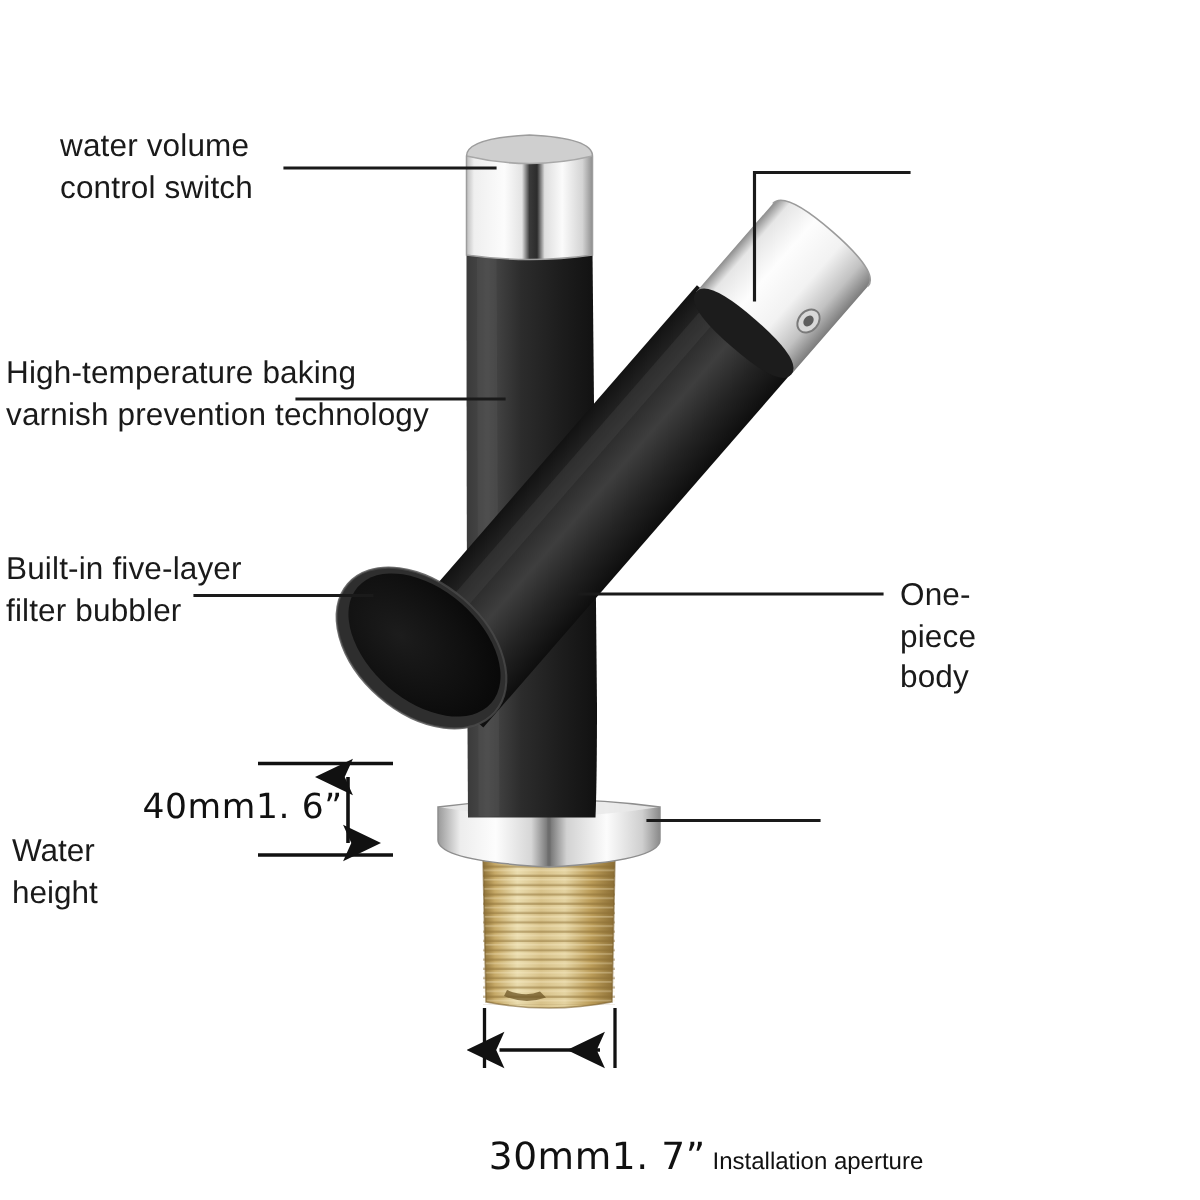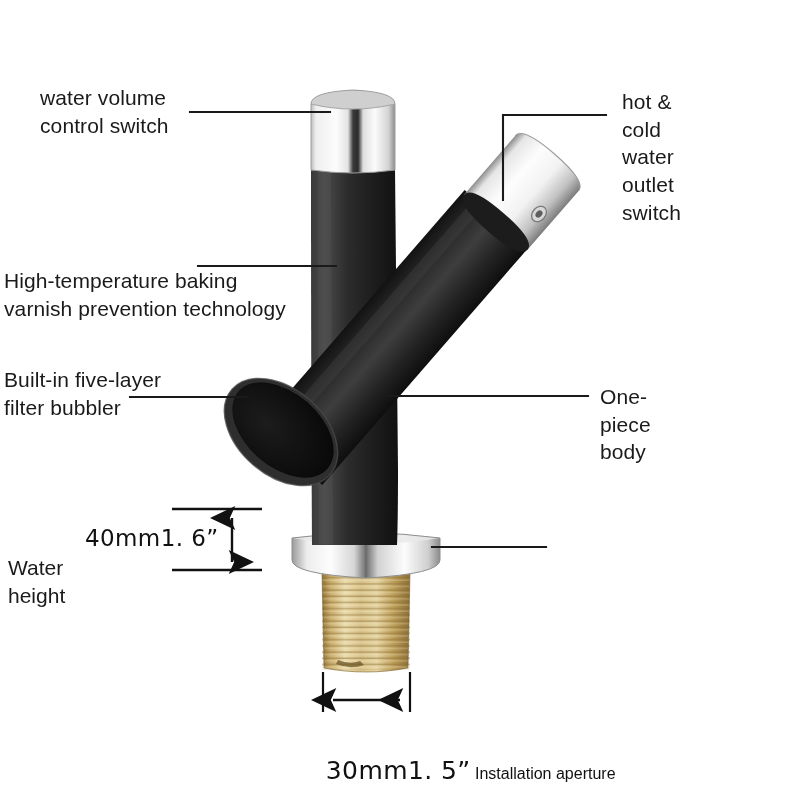--- a/index.html
+++ b/index.html
@@ -240,34 +240,32 @@
     <g stroke="#111111" fill="none">
       <path d="M323 672 L323 712" stroke-width="2.2"></path>
       <path d="M410 672 L410 712" stroke-width="2.2"></path>
       <path d="M333 700 L400 700" stroke-width="2.4" marker-start="url(#arwL)" marker-end="url(#arwR)"></path>
     </g>
   </svg>
 
   <div class="callout" style="left:40px; top:84px;">water volume
 control switch</div>
 
-  <div class="callout right-align" style="left:622px; top:88px;">hot &amp; cold water
-outlet switch</div>
-
-  <div class="callout" style="left:4px; top:235px;margin-top:32px;">High-temperature baking
+
+  <div class="callout" style="left:4px; top:235px;">High-temperature baking
 varnish prevention technology</div>
 
   <div class="callout right-align" style="left:600px; top:383px;">One-piece body</div>
 
   <div class="callout" style="left:4px; top:366px;">Built-in five-layer
 filter bubbler</div>
 
 
   <div class="dim-label" style="left:8px; top:518px;margin-top:36px;">Water
 height</div>
 
-  <div class="dim-text" style="left:85px; top:525px;">40mm1. 6”</div>
+  <div class="dim-text" style="left:95px; top:525px;">40mm1. 6”</div>
 
   <div class="bottom-dim" style="left:308px; top:738px;">
-    <span class="num">30mm1. 5”</span><span class="apert"> Installation aperture</span>
+    <span class="num">30mm1. 7”</span><span class="apert"> Installation aperture</span>
   </div>
 
 </div>
 
 </body></html>

